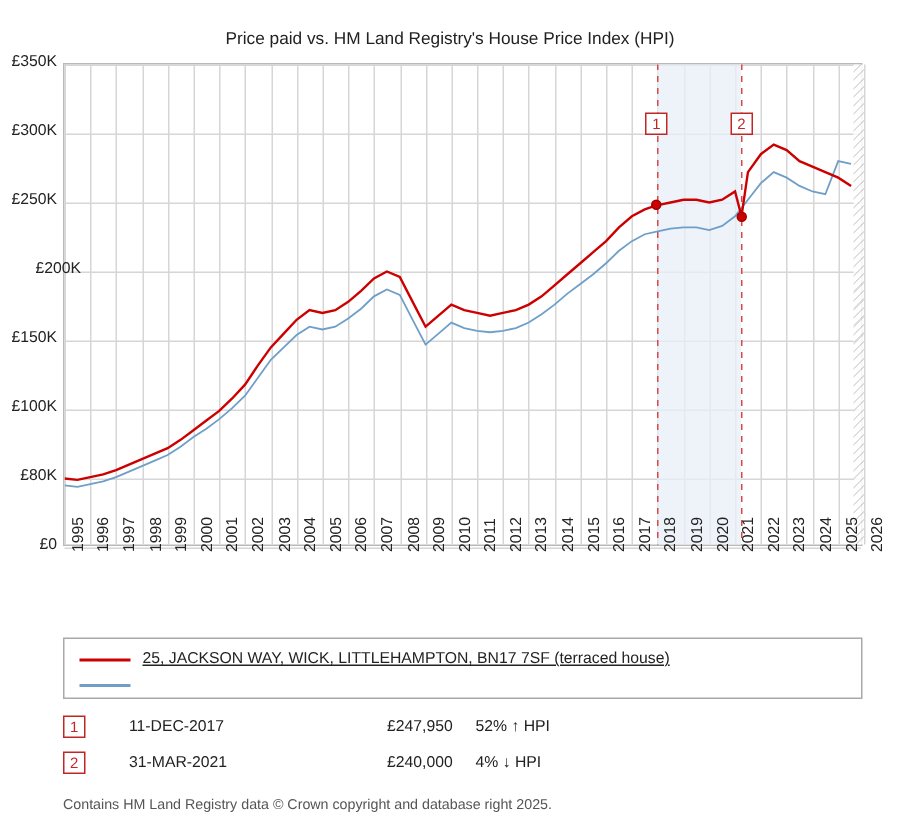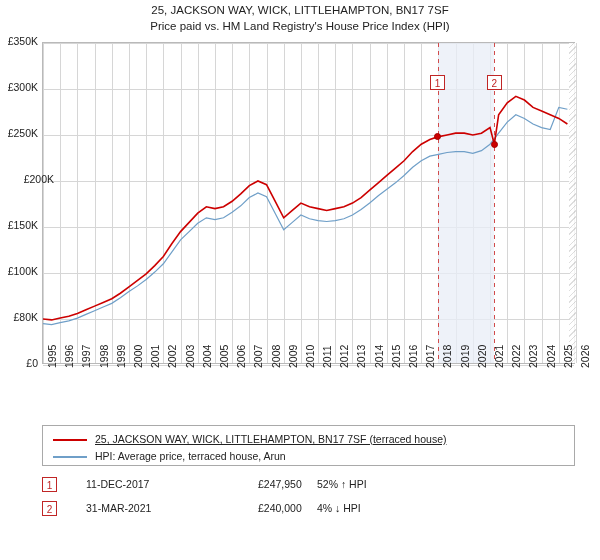--- a/index.html
+++ b/index.html
@@ -83,21 +83,20 @@
   .foot{
     position:absolute;left:42px;font-size:9.5px;color:#555;white-space:nowrap;
   }
   #foot1{top:531px;}
   #foot2{top:543px;}
 </style>
 </head>
 <body>
 
 <div id="wrap">
-  <div class="title" id="title1">25, JACKSON WAY, WICK, LITTLEHAMPTON, BN17 7SF</div>
   <div class="title" id="title2">Price paid vs. HM Land Registry's House Price Index (HPI)</div>
 
   <div id="plot">
     <div id="gridlayer">
         <div class="hgrid" style="top: 322px;"></div>
         <div class="hgrid" style="top: 276px;"></div>
         <div class="hgrid" style="top: 230px;"></div>
         <div class="hgrid" style="top: 184px;"></div>
         <div class="hgrid" style="top: 138px;"></div>
         <div class="hgrid" style="top: 92px;"></div>
@@ -198,25 +197,25 @@
       <div class="xtick" style="left: 527.419px; top: 368px;">2023</div>
       <div class="xtick" style="left: 544.613px; top: 368px;">2024</div>
       <div class="xtick" style="left: 561.806px; top: 368px;">2025</div>
       <div class="xtick" style="left: 579px; top: 368px;">2026</div>
     </div>
 
   <div id="legend">
       <div class="legline" style="top: 13px; border-top-color: rgb(204, 0, 0);"></div>
       <div class="legtext" style="top: 7px; text-decoration: underline;">25, JACKSON WAY, WICK, LITTLEHAMPTON, BN17 7SF (terraced house)</div>
       <div class="legline" style="top: 30px; border-top-color: rgb(111, 159, 200);"></div>
-      <div class="legtext" style="top: 24px;">HPI: Average price, terraced house, Arun</div>
     </div>
 
   <div id="table"></div>
 
+  <div class="foot" id="foot1">Contains HM Land Registry data © Crown copyright and database right 2025.</div>
 <div class="trow" style="top: 477px; width: 533px;">
       <div class="tbox">1</div>
       <div class="tdate" style="top: 1px;">11-DEC-2017</div>
       <div class="tprice" style="top: 1px;">£247,950</div>
       <div class="tdelta" style="top: 1px;">52% ↑ HPI</div>
     </div>
     <div class="trow" style="top: 501px; width: 533px;">
       <div class="tbox">2</div>
       <div class="tdate" style="top: 1px;">31-MAR-2021</div>
       <div class="tprice" style="top: 1px;">£240,000</div>

